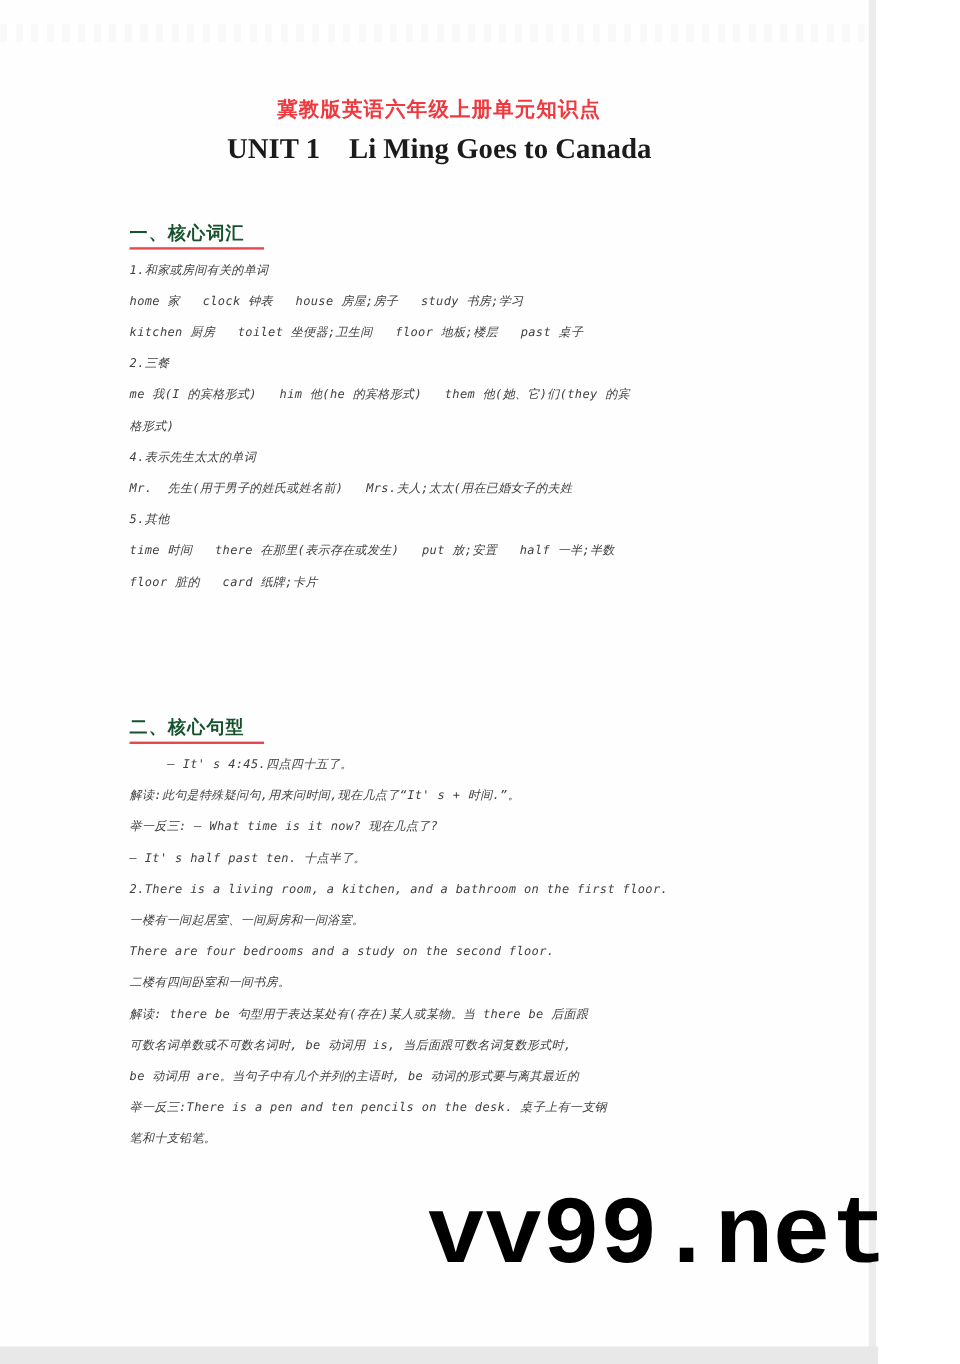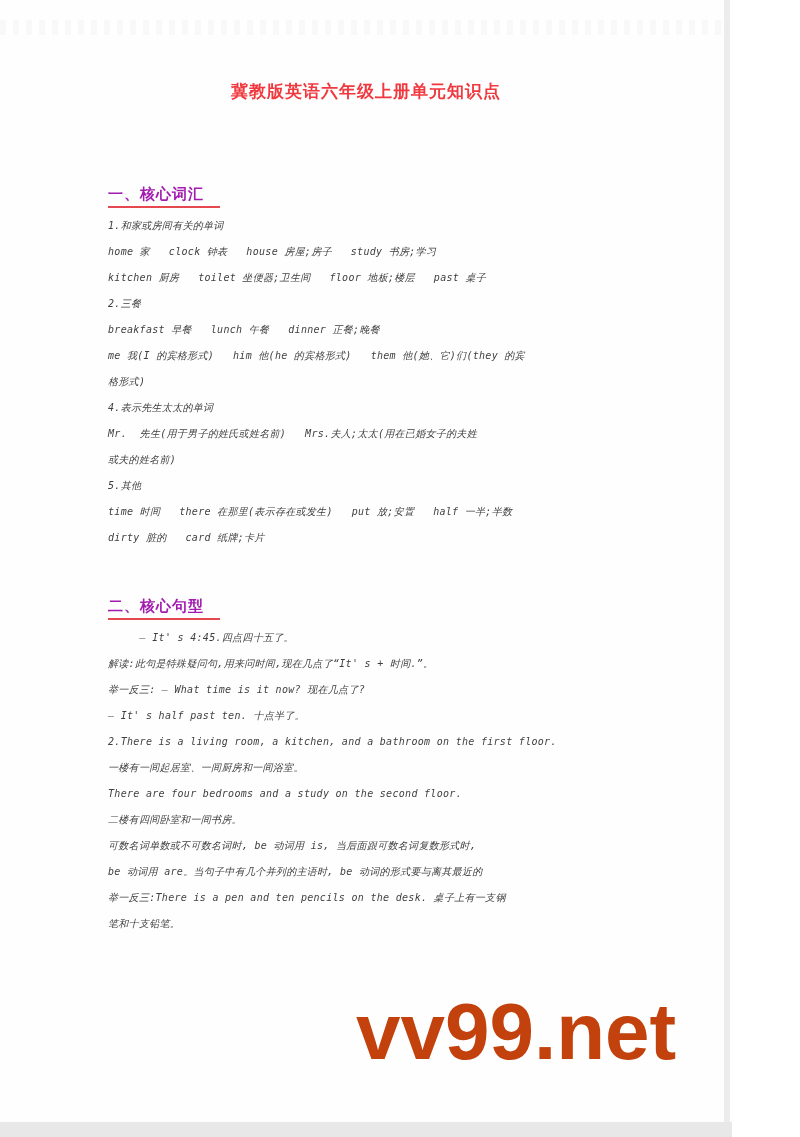--- a/index.html
+++ b/index.html
@@ -58,85 +58,85 @@
     left: 108px;
     width: 600px;
   }
   .section-1 { top: 184px; }
   .section-2 { top: 596px; }
   .section-heading {
     display: inline-block;
     font-family: "Liberation Sans", "DejaVu Sans", sans-serif;
     font-weight: bold;
     font-size: 15px;
-    color: #a21caf;
+    color: #14532d;
     border-bottom: 2px solid #e5484e;
     padding: 0 16px 2px 0;
     margin-bottom: 5px;
     letter-spacing: 1px;
   }
   .text-line {
     font-size: 10px;
     line-height: 26px;
     height: 26px;
     white-space: pre;
     letter-spacing: 0.3px;
     font-style: italic;
   }
   .watermark {
     position: absolute;
     left: 356px;
     top: 986px;
-    font-family: Liberation Sans, sans-serif;
+    font-family: Liberation Mono, monospace;
     font-weight: bold;
     font-size: 80px;
-    color: #c2410c;
+    color: #000000;
     letter-spacing: 0px;
     user-select: none;
     text-align: center;
   }
 </style>
 </head>
 <body>
 
 <div class="page">
 
   <div class="perforation"></div>
   <div class="right-edge"></div>
   <div class="bottom-edge"></div>
 
   <div class="doc-label">冀教版英语六年级上册单元知识点</div>
+  <div class="unit-title">UNIT 1    Li Ming Goes to Canada</div>
 
   <div class="section section-1">
     <div class="section-heading">一、核心词汇</div>
     <div class="text-line">1.和家或房间有关的单词</div>
     <div class="text-line">home 家   clock 钟表   house 房屋;房子   study 书房;学习</div>
     <div class="text-line">kitchen 厨房   toilet 坐便器;卫生间   floor 地板;楼层   past 桌子</div>
     <div class="text-line">2.三餐</div>
-    <div class="text-line">breakfast 早餐   lunch 午餐   dinner 正餐;晚餐</div>
     <div class="text-line">me 我(I 的宾格形式)   him 他(he 的宾格形式)   them 他(她、它)们(they 的宾</div>
     <div class="text-line">格形式)</div>
     <div class="text-line">4.表示先生太太的单词</div>
     <div class="text-line">Mr.  先生(用于男子的姓氏或姓名前)   Mrs.夫人;太太(用在已婚女子的夫姓</div>
-    <div class="text-line">或夫的姓名前)</div>
     <div class="text-line">5.其他</div>
     <div class="text-line">time 时间   there 在那里(表示存在或发生)   put 放;安置   half 一半;半数</div>
-    <div class="text-line">dirty 脏的   card 纸牌;卡片</div>
+    <div class="text-line">floor 脏的   card 纸牌;卡片</div>
   </div>
 
   <div class="section section-2">
     <div class="section-heading">二、核心句型</div>
     <div class="text-line">     — It' s 4:45.四点四十五了。</div>
     <div class="text-line">解读:此句是特殊疑问句,用来问时间,现在几点了“It' s + 时间.”。</div>
     <div class="text-line">举一反三: — What time is it now? 现在几点了?</div>
     <div class="text-line">— It' s half past ten. 十点半了。</div>
     <div class="text-line">2.There is a living room, a kitchen, and a bathroom on the first floor.</div>
     <div class="text-line">一楼有一间起居室、一间厨房和一间浴室。</div>
     <div class="text-line">There are four bedrooms and a study on the second floor.</div>
     <div class="text-line">二楼有四间卧室和一间书房。</div>
+    <div class="text-line">解读: there be 句型用于表达某处有(存在)某人或某物。当 there be 后面跟</div>
     <div class="text-line">可数名词单数或不可数名词时, be 动词用 is, 当后面跟可数名词复数形式时,</div>
     <div class="text-line">be 动词用 are。当句子中有几个并列的主语时, be 动词的形式要与离其最近的</div>
     <div class="text-line">举一反三:There is a pen and ten pencils on the desk. 桌子上有一支钢</div>
     <div class="text-line">笔和十支铅笔。</div>
   </div>
 
   <div class="watermark">vv99.net</div>
 
 </div>
 

